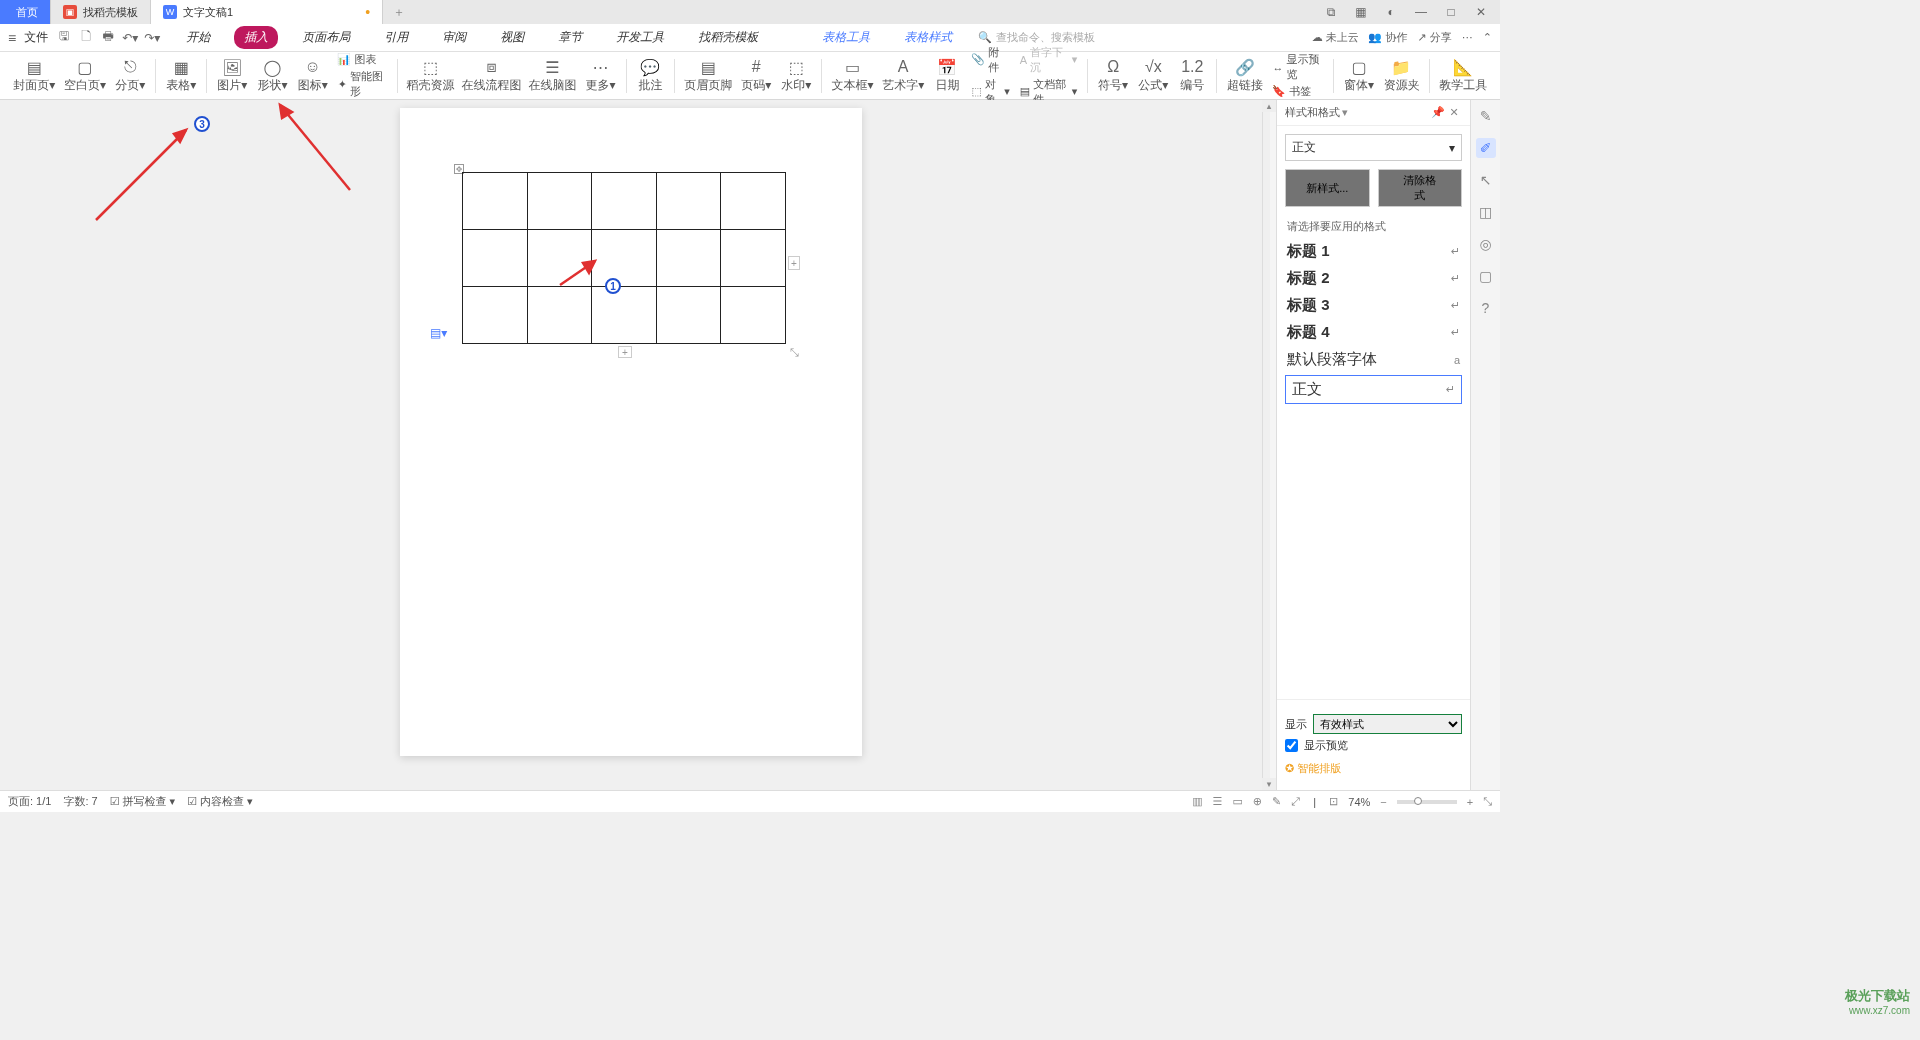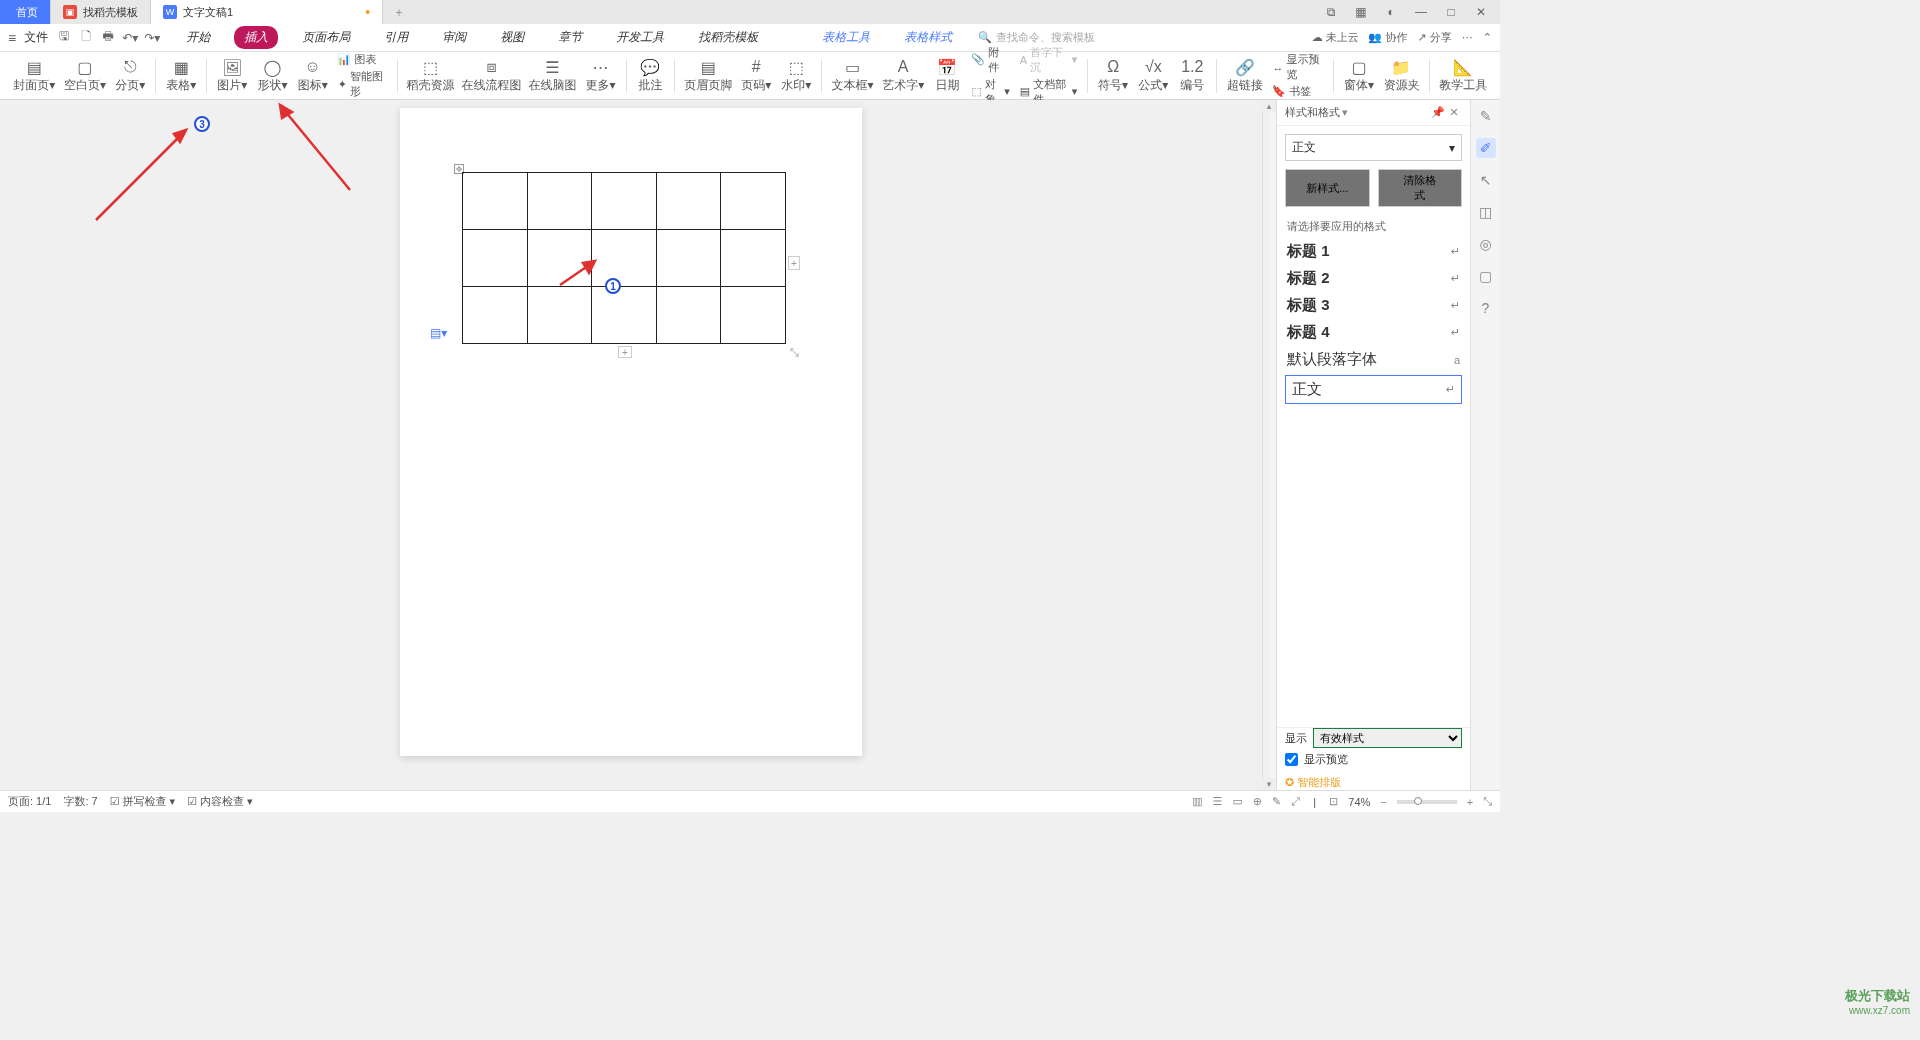--- a/index.html
+++ b/index.html
@@ -65,21 +65,21 @@
     .rp-select { margin: 8px; padding: 4px 6px; border: 1px solid #ccc; font-size: 12px; display: flex; justify-content: space-between; align-items: center; }
     .rp-buttons { display: flex; gap: 8px; padding: 0 8px 8px; }
     .rp-buttons button { flex: 1; padding: 3px 20px; font-size: 11px; border: 1px solid #ccc; background: #737373; cursor: pointer; }
     .rp-label { padding: 4px 10px; font-size: 11px; color: #666; }
     .rp-list { flex: 1; overflow: auto; }
     .rp-item { padding: 4px 10px; display: flex; justify-content: space-between; align-items: center; cursor: pointer; }
     .rp-item .style-name { font-size: 15px; font-weight: bold; }
     .rp-item.small .style-name { font-size: 15px; font-weight: normal; }
     .rp-item.selected { border: 1px solid #4a7bff; margin: 2px 8px; padding: 4px 6px; }
     .rp-item .ret { color: #888; font-size: 11px; }
-    .rp-footer { border-top: 1px solid #eee; padding: 0 8px; font-size: 11px; }
+    .rp-footer { border-top: 1px solid #eee; padding: 14px 8px; font-size: 11px; }
     .rp-footer select { flex: 1; border: 1px solid #15803d; font-size: 11px; padding: 2px; }
     .rp-footer-row { display: flex; align-items: center; gap: 6px; margin-bottom: 4px; }
     .rp-smart { color: #f0a020; text-align: left; font-size: 11px; padding-top: 4px;}
     
     
     .right-strip { width: 30px; background: #f4f4f4; border-left: 1px solid #ddd; display: flex; flex-direction: column; align-items: center; padding-top: 6px; gap: 12px; color: #888; }
     .strip-icon { width: 20px; height: 20px; display: flex; align-items: center; justify-content: center; font-size: 14px; }
     .strip-icon.active { background: #d8e4ff; color: #4a7bff; border-radius: 3px; }
     
     

